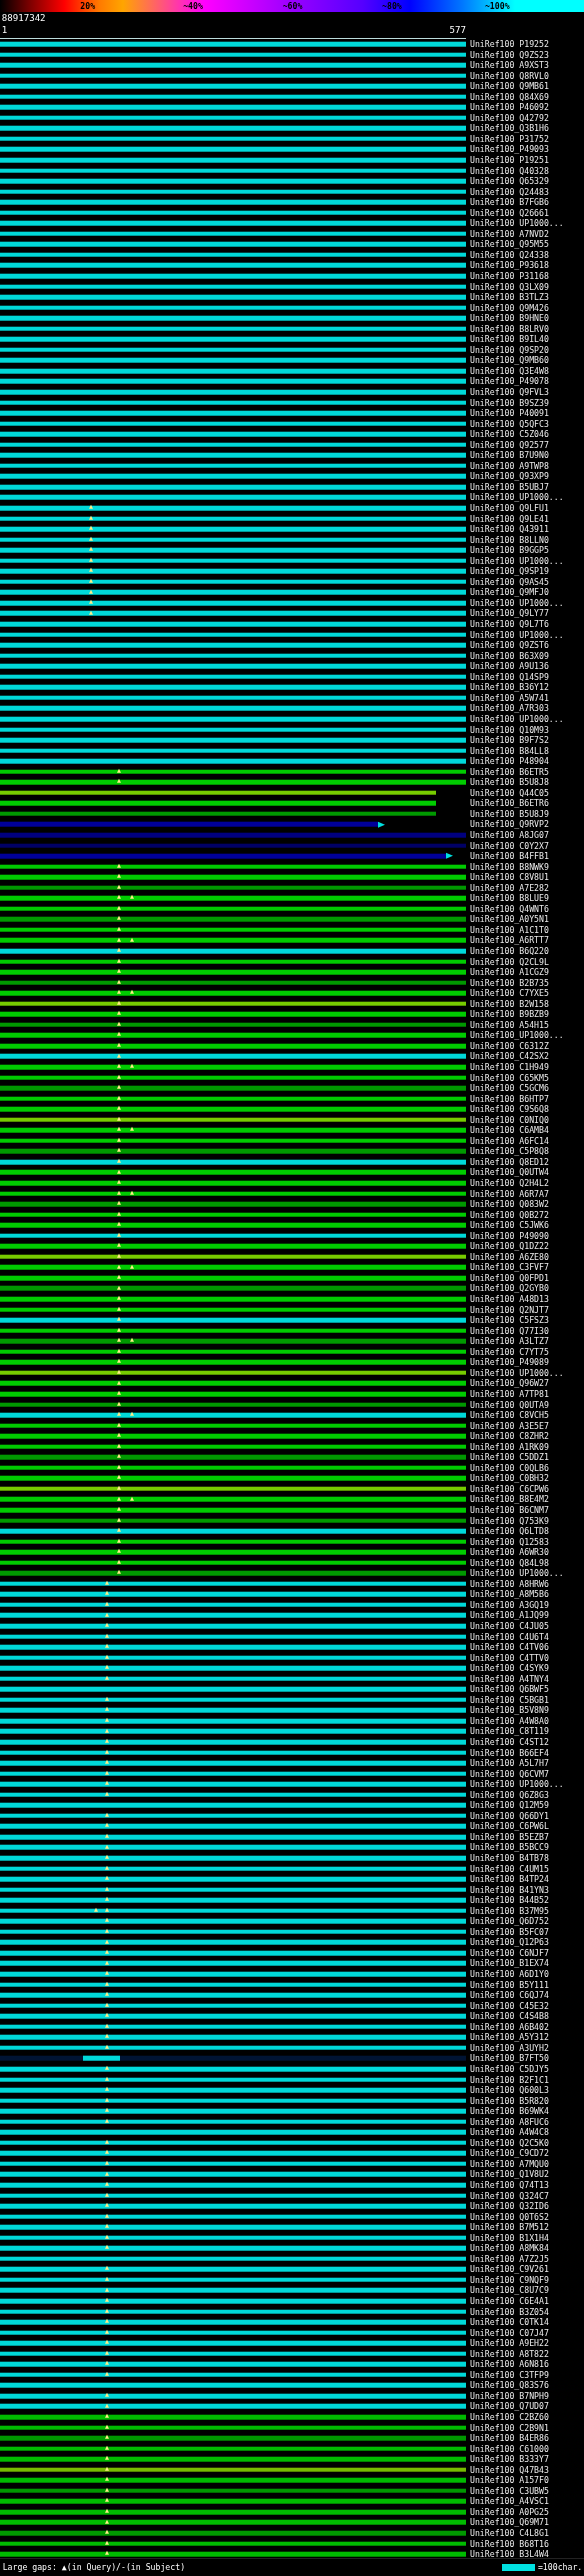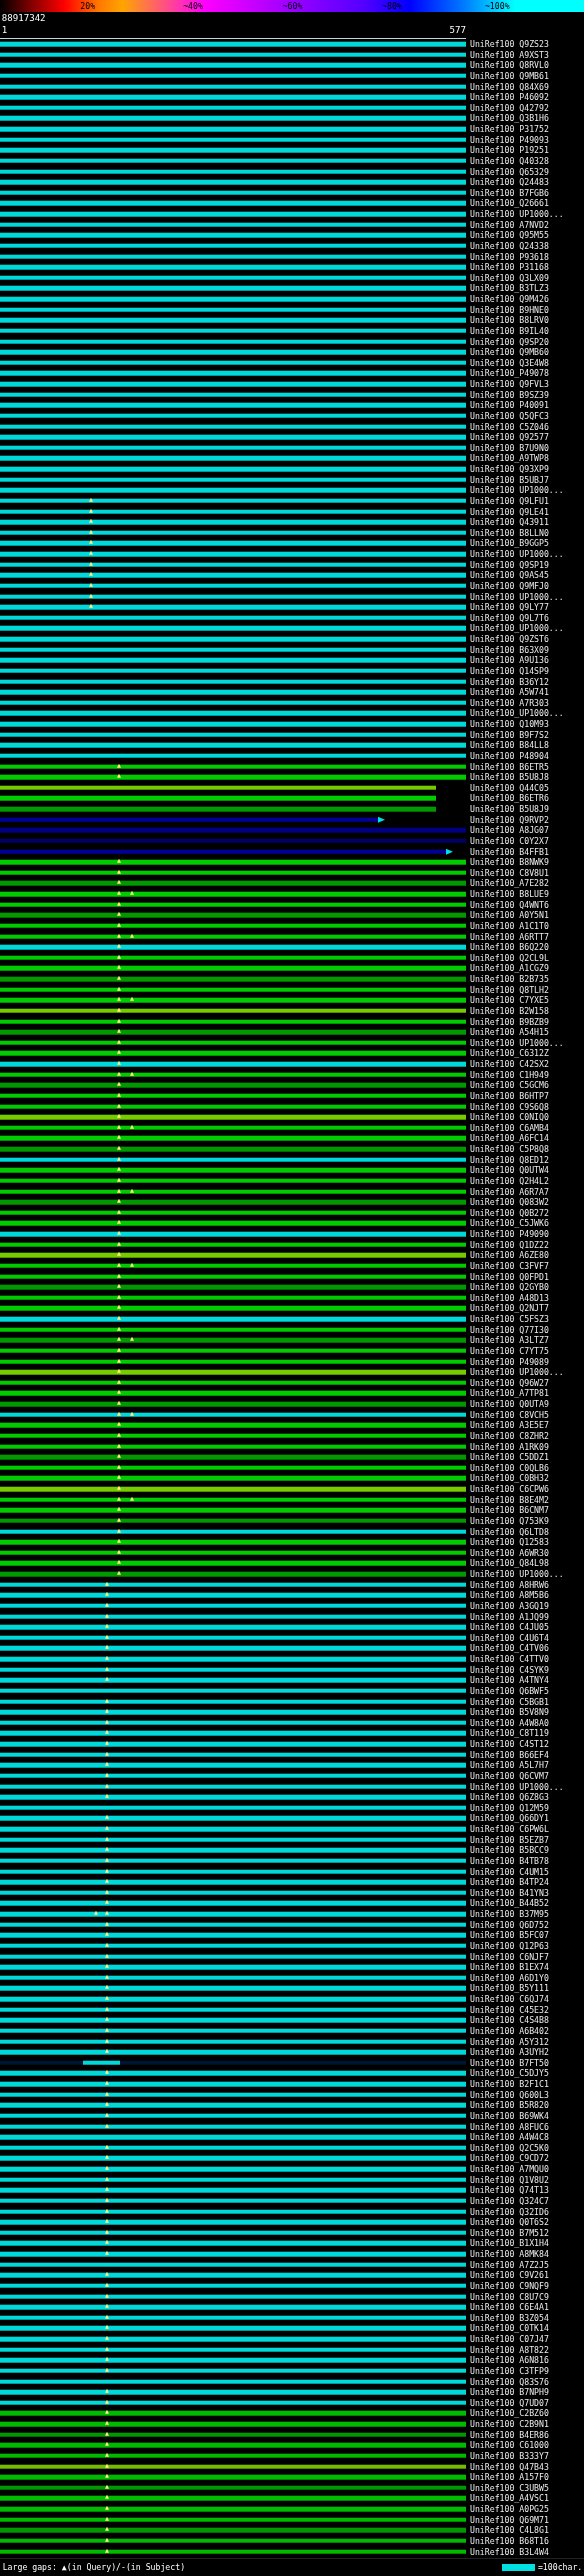--- a/index.html
+++ b/index.html
@@ -1,21 +1,21 @@
 <!DOCTYPE html>
 <html style="font-size:14.6px"><head>
 <meta charset="utf-8">
 <style>
   html,body{margin:0;padding:0;background:#000;}
   body{width:585px;height:2576px;overflow:hidden;font-family:"DejaVu Sans Mono","Liberation Mono",monospace;}
   .app{display:flex;flex-direction:column;width:585px;height:2576px;background:#000;}
   .scalebar{position:relative;height:12px;flex:0 0 auto;}
   .grad{position:absolute;left:0;top:0;right:0;bottom:0;}
   .ticks{position:absolute;left:0;top:0;right:0;bottom:0;}
-  .tick{position:absolute;top:0.9px;transform:translateX(-50%);font-size:8.2px;font-weight:normal;color:#000;line-height:10px;}
+  .tick{position:absolute;top:0.9px;transform:translateX(-50%);font-size:8.2px;font-weight:bold;color:#000;line-height:10px;}
   .qid{height:12px;color:#fff;font-size:9.1px;line-height:12px;padding-left:1.8px;flex:0 0 auto;}
   .ruler{position:relative;height:13.7px;width:466px;color:#fff;font-size:9.1px;flex:0 0 auto;border-bottom:0.9px solid #bcdcdc;}
   .rstart{position:absolute;left:1.8px;top:0.9px;}
   .rend{position:absolute;left:466px;top:0.9px;transform:translateX(-100%);}
   .rows{flex:1 1 auto;display:flex;flex-direction:column;min-height:0;}
   .row{flex:1 1 0;position:relative;min-height:0;}
   .bars{position:absolute;left:0;top:50%;transform:translateY(-50%);width:466px;height:4.6px;}
   .seg{position:absolute;top:0;bottom:0;}
   .gapmark{position:absolute;top:-0.9px;width:0;height:0;margin-left:-1.8px;
            border-left:2.7px solid transparent;border-right:2.7px solid transparent;
@@ -51,20 +51,26 @@
   <div class="ruler">
     <span class="rstart">1</span>
     <span class="rend">577</span>
   </div>
 
   <div class="rows" id="rows">
       <div class="row">
         <div class="bars">
           <div class="seg" style="left: 0%; width: 100%; background: rgb(0, 217, 217);"></div>
         </div>
+        <div class="label">UniRef100_P19252</div>
+      </div>
+      <div class="row">
+        <div class="bars">
+          <div class="seg" style="left: 0%; width: 100%; background: rgb(0, 217, 217);"></div>
+        </div>
         <div class="label">UniRef100_Q9ZS23</div>
       </div>
       <div class="row">
         <div class="bars">
           <div class="seg" style="left: 0%; width: 100%; background: rgb(0, 217, 217);"></div>
         </div>
         <div class="label">UniRef100_A9XST3</div>
       </div>
       <div class="row">
         <div class="bars">
@@ -614,27 +620,20 @@
         <div class="bars">
           <div class="seg" style="left: 0%; width: 100%; background: rgb(0, 153, 0);"></div>
           <div class="gapmark" style="left: 25.4766%; border-bottom-color: rgb(255, 238, 136);"></div>
         </div>
         <div class="label">UniRef100_B2B735</div>
       </div>
       <div class="row">
         <div class="bars">
           <div class="seg" style="left: 0%; width: 100%; background: rgb(0, 204, 0);"></div>
           <div class="gapmark" style="left: 25.4766%; border-bottom-color: rgb(255, 238, 136);"></div>
-        </div>
-        <div class="label">UniRef100_Q8TLH2</div>
-      </div>
-      <div class="row">
-        <div class="bars">
-          <div class="seg" style="left: 0%; width: 100%; background: rgb(0, 204, 0);"></div>
-          <div class="gapmark" style="left: 25.4766%; border-bottom-color: rgb(255, 238, 136);"></div>
           <div class="gapmark" style="left: 28.2496%; border-bottom-color: rgb(255, 238, 136);"></div>
         </div>
         <div class="label">UniRef100_C7YXE5</div>
       </div>
       <div class="row">
         <div class="bars">
           <div class="seg" style="left: 0%; width: 100%; background: rgb(119, 204, 0);"></div>
           <div class="gapmark" style="left: 25.4766%; border-bottom-color: rgb(255, 238, 136);"></div>
         </div>
         <div class="label">UniRef100_B2W158</div>
@@ -674,20 +673,27 @@
         </div>
         <div class="label">UniRef100_C42SX2</div>
       </div>
       <div class="row">
         <div class="bars">
           <div class="seg" style="left: 0%; width: 100%; background: rgb(0, 204, 0);"></div>
           <div class="gapmark" style="left: 25.4766%; border-bottom-color: rgb(255, 238, 136);"></div>
           <div class="gapmark" style="left: 28.2496%; border-bottom-color: rgb(255, 238, 136);"></div>
         </div>
         <div class="label">UniRef100_C1H949</div>
+      </div>
+      <div class="row">
+        <div class="bars">
+          <div class="seg" style="left: 0%; width: 100%; background: rgb(0, 204, 0);"></div>
+          <div class="gapmark" style="left: 25.4766%; border-bottom-color: rgb(255, 238, 136);"></div>
+        </div>
+        <div class="label">UniRef100_C65KM5</div>
       </div>
       <div class="row">
         <div class="bars">
           <div class="seg" style="left: 0%; width: 100%; background: rgb(0, 153, 0);"></div>
           <div class="gapmark" style="left: 25.4766%; border-bottom-color: rgb(255, 238, 136);"></div>
         </div>
         <div class="label">UniRef100_C5GCM6</div>
       </div>
       <div class="row">
         <div class="bars">
@@ -1510,20 +1516,27 @@
           <div class="gapmark" style="left: 22.8769%; border-bottom-color: rgb(255, 238, 136);"></div>
         </div>
         <div class="label">UniRef100_C0TK14</div>
       </div>
       <div class="row">
         <div class="bars">
           <div class="seg" style="left: 0%; width: 100%; background: rgb(0, 217, 217);"></div>
           <div class="gapmark" style="left: 22.8769%; border-bottom-color: rgb(255, 238, 136);"></div>
         </div>
         <div class="label">UniRef100_C07J47</div>
+      </div>
+      <div class="row">
+        <div class="bars">
+          <div class="seg" style="left: 0%; width: 100%; background: rgb(0, 217, 217);"></div>
+          <div class="gapmark" style="left: 22.8769%; border-bottom-color: rgb(255, 238, 136);"></div>
+        </div>
+        <div class="label">UniRef100_A9EH22</div>
       </div>
       <div class="row">
         <div class="bars">
           <div class="seg" style="left: 0%; width: 100%; background: rgb(0, 217, 217);"></div>
           <div class="gapmark" style="left: 22.8769%; border-bottom-color: rgb(255, 238, 136);"></div>
         </div>
         <div class="label">UniRef100_A8T822</div>
       </div>
       <div class="row">
         <div class="bars">

